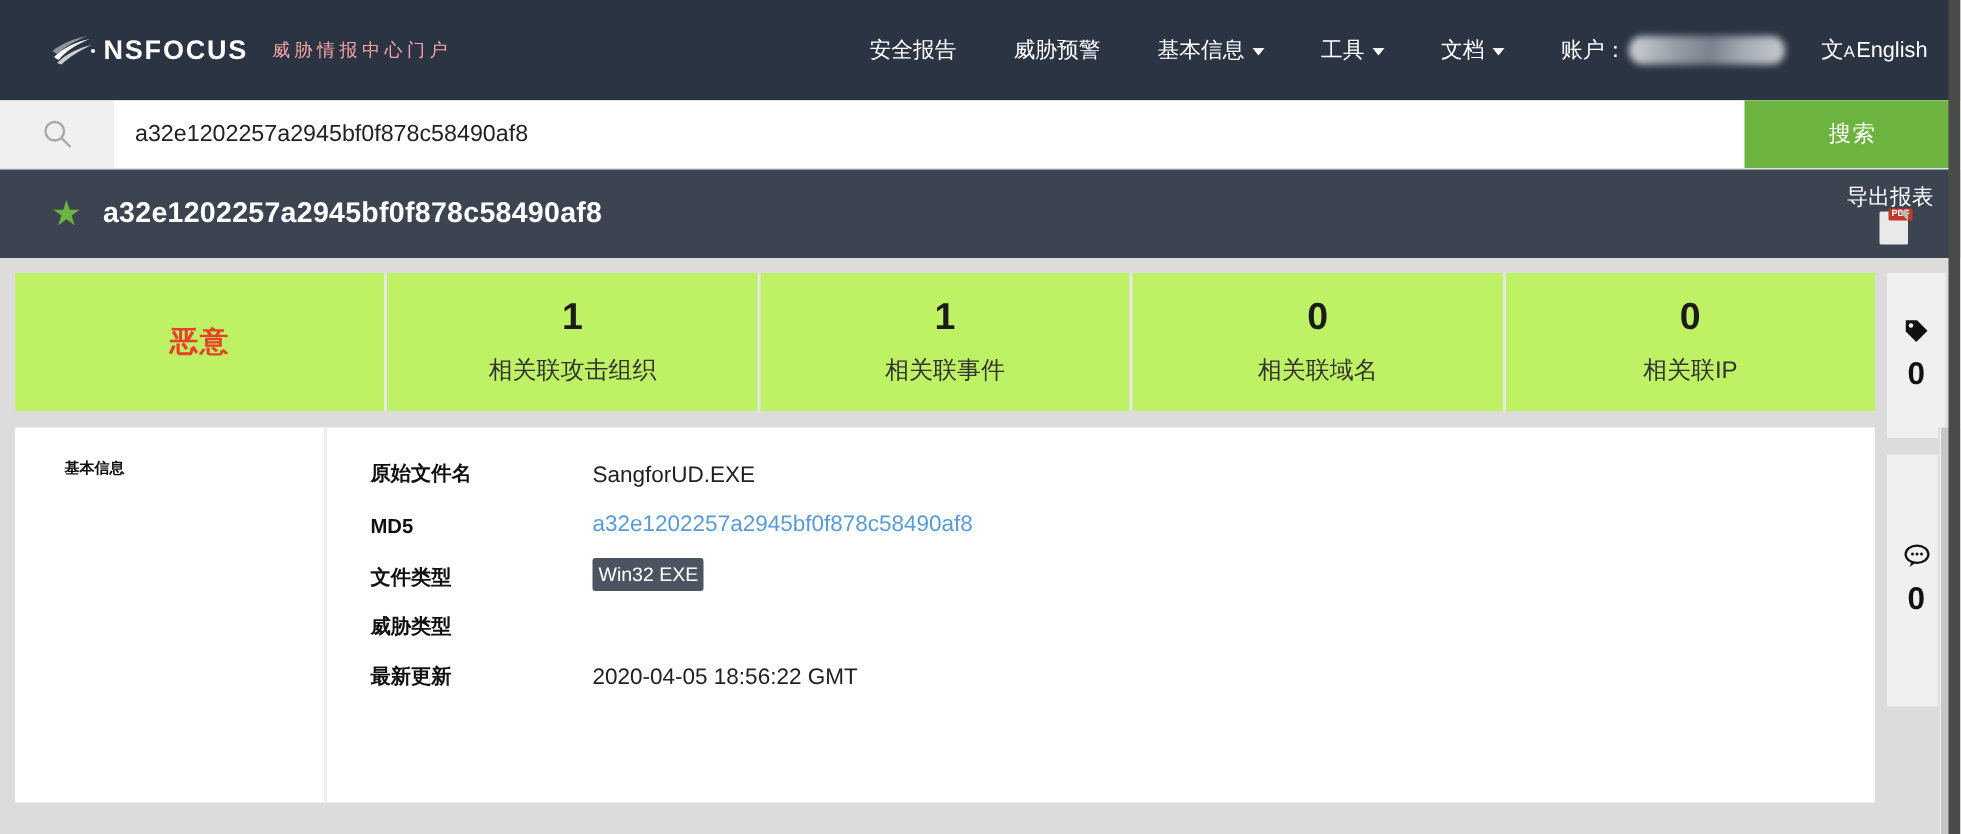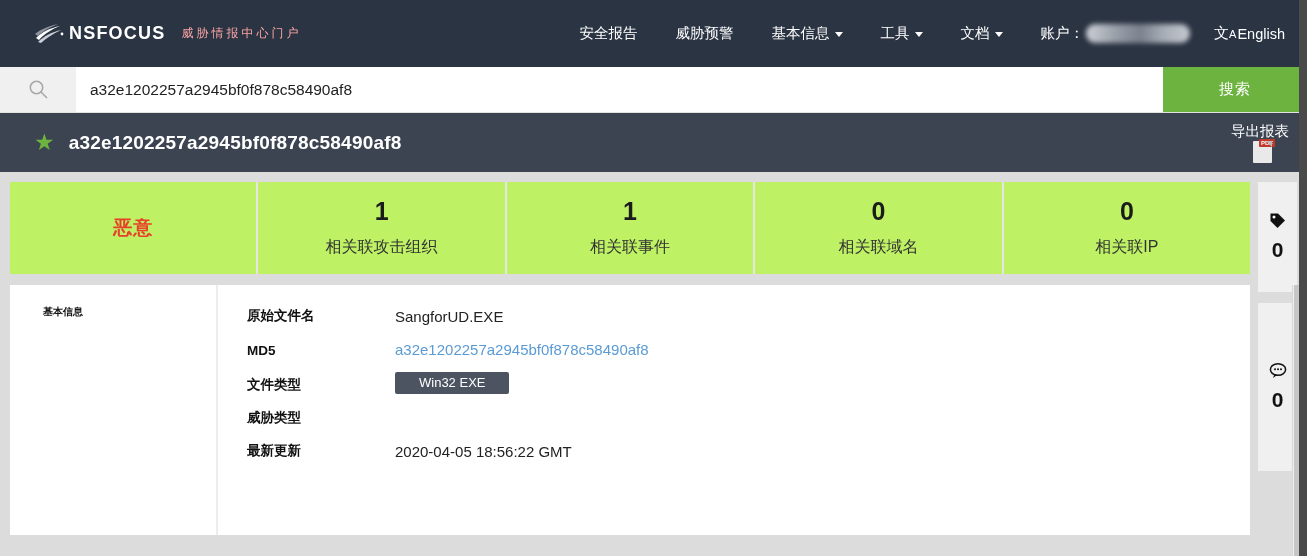--- a/index.html
+++ b/index.html
@@ -283,21 +283,21 @@
     font-weight: bold;
     color: #111;
   }
   .row-val { font-size: 15px; color: #222; }
   .row-val.link { color: #5b9bd5; cursor: pointer; }
   .chip {
     display: inline-block;
     background: #4c5461;
     color: #ffffff;
     font-size: 13px;
-    padding: 3px 24px 4px;
+    padding: 3px 4px 4px;
     border-radius: 2px;
   }
 
   
   .scroll-track {
     position: absolute;
     top: 113px; right: 0;
     width: 15px;
     height: 443px;
     background: #f0f0f0;

